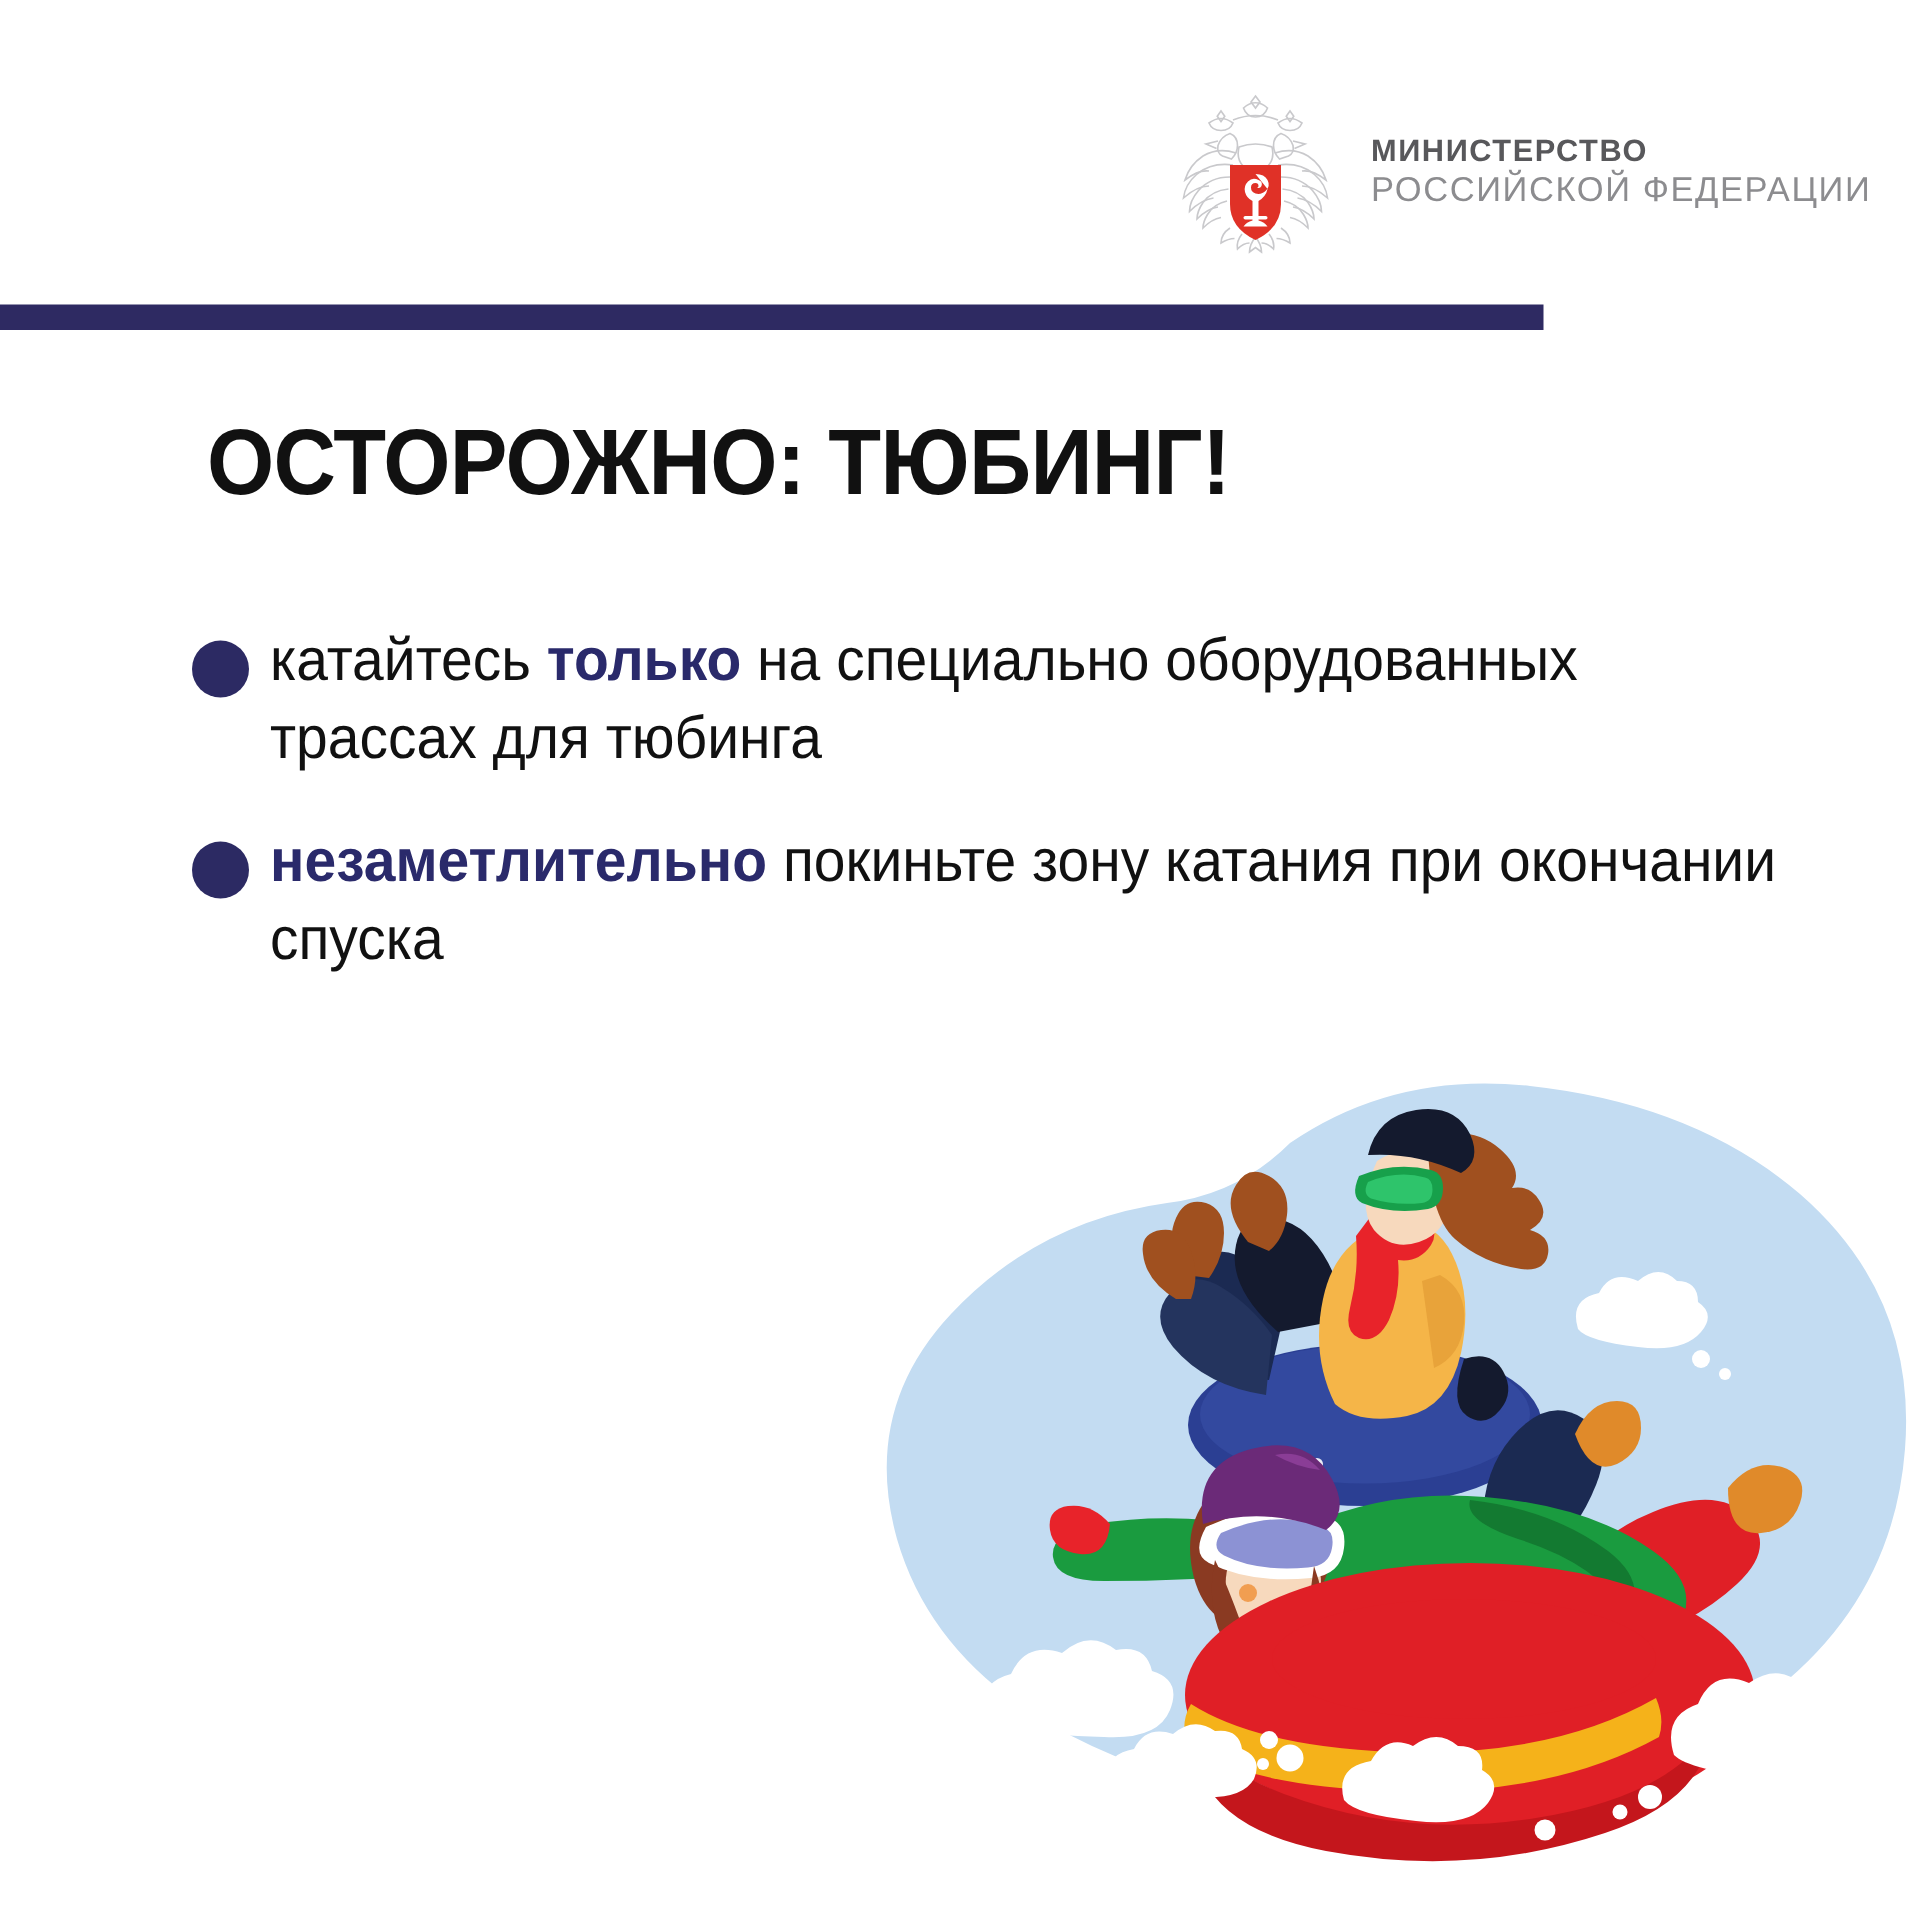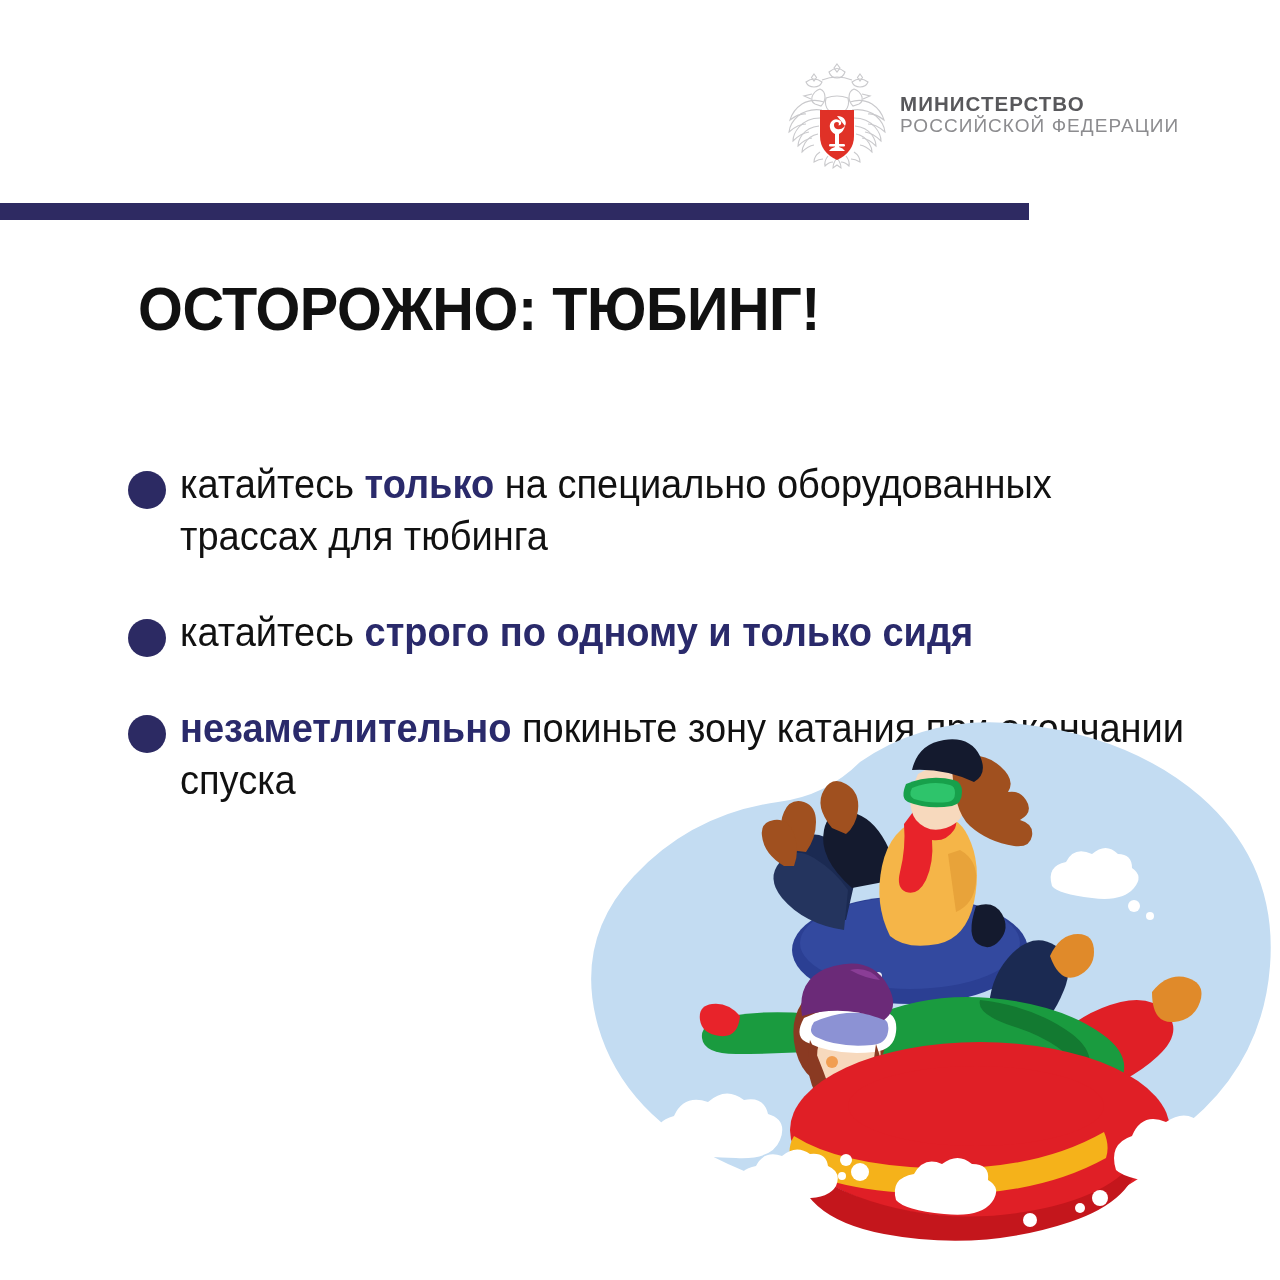--- a/index.html
+++ b/index.html
@@ -15,42 +15,42 @@
     position: relative;
   }
 
   
   .logo-block {
     position: absolute;
     top: 58px;
     left: 782px;
     display: flex;
     align-items: center;
-    gap: 8px;
+    gap: 22px;
   }
   .emblem {
     width: 110px;
     height: 112px;
     flex: 0 0 auto;
   }
   .logo-text {
     display: flex;
     flex-direction: column;
     justify-content: center;
     line-height: 1.13;
   }
   .logo-line-1, .logo-line-2 {
     font-size: 20.5px;
     font-weight: bold;
     letter-spacing: 1.05px;
     color: #58585b;
     white-space: nowrap;
   }
   .logo-line-3 {
-    font-size: 19px;
+    font-size: 23px;
     font-weight: normal;
     letter-spacing: 1.05px;
     color: #8c8c8f;
     white-space: nowrap;
   }
 
   
   .rule {
     position: absolute;
     left: 0;
@@ -78,21 +78,20 @@
   .list {
     position: absolute;
     left: 128px;
     top: 414px;
     width: 1115px;
   }
   .list-item {
     position: relative;
     padding-left: 52px;
     margin-bottom: 30px;
-    margin-top: 44px;
   }
   .dot {
     position: absolute;
     left: 0;
     top: 13px;
     width: 38px;
     height: 38px;
     border-radius: 50%;
     background: #2c2a63;
   }
@@ -181,24 +180,20 @@
 </div>
 
 <div class="rule"></div>
 
 <div class="title">ОСТОРОЖНО: ТЮБИНГ!</div>
 
 <div class="list">
   <div class="list-item">
     <span class="dot"></span>
     <div class="item-text">катайтесь <b>только</b> на специально оборудованных трассах для тюбинга</div>
-  </div>
-  <div class="list-item">
-    <span class="dot"></span>
-    <div class="item-text">катайтесь <b>строго по одному и только сидя</b></div>
   </div>
   <div class="list-item">
     <span class="dot"></span>
     <div class="item-text"><b>незаметлительно</b> покиньте зону катания при окончании спуска</div>
   </div>
 </div>
 
 <div class="illustration">
   <svg viewBox="0 0 720 580" xmlns="http://www.w3.org/2000/svg">
 

